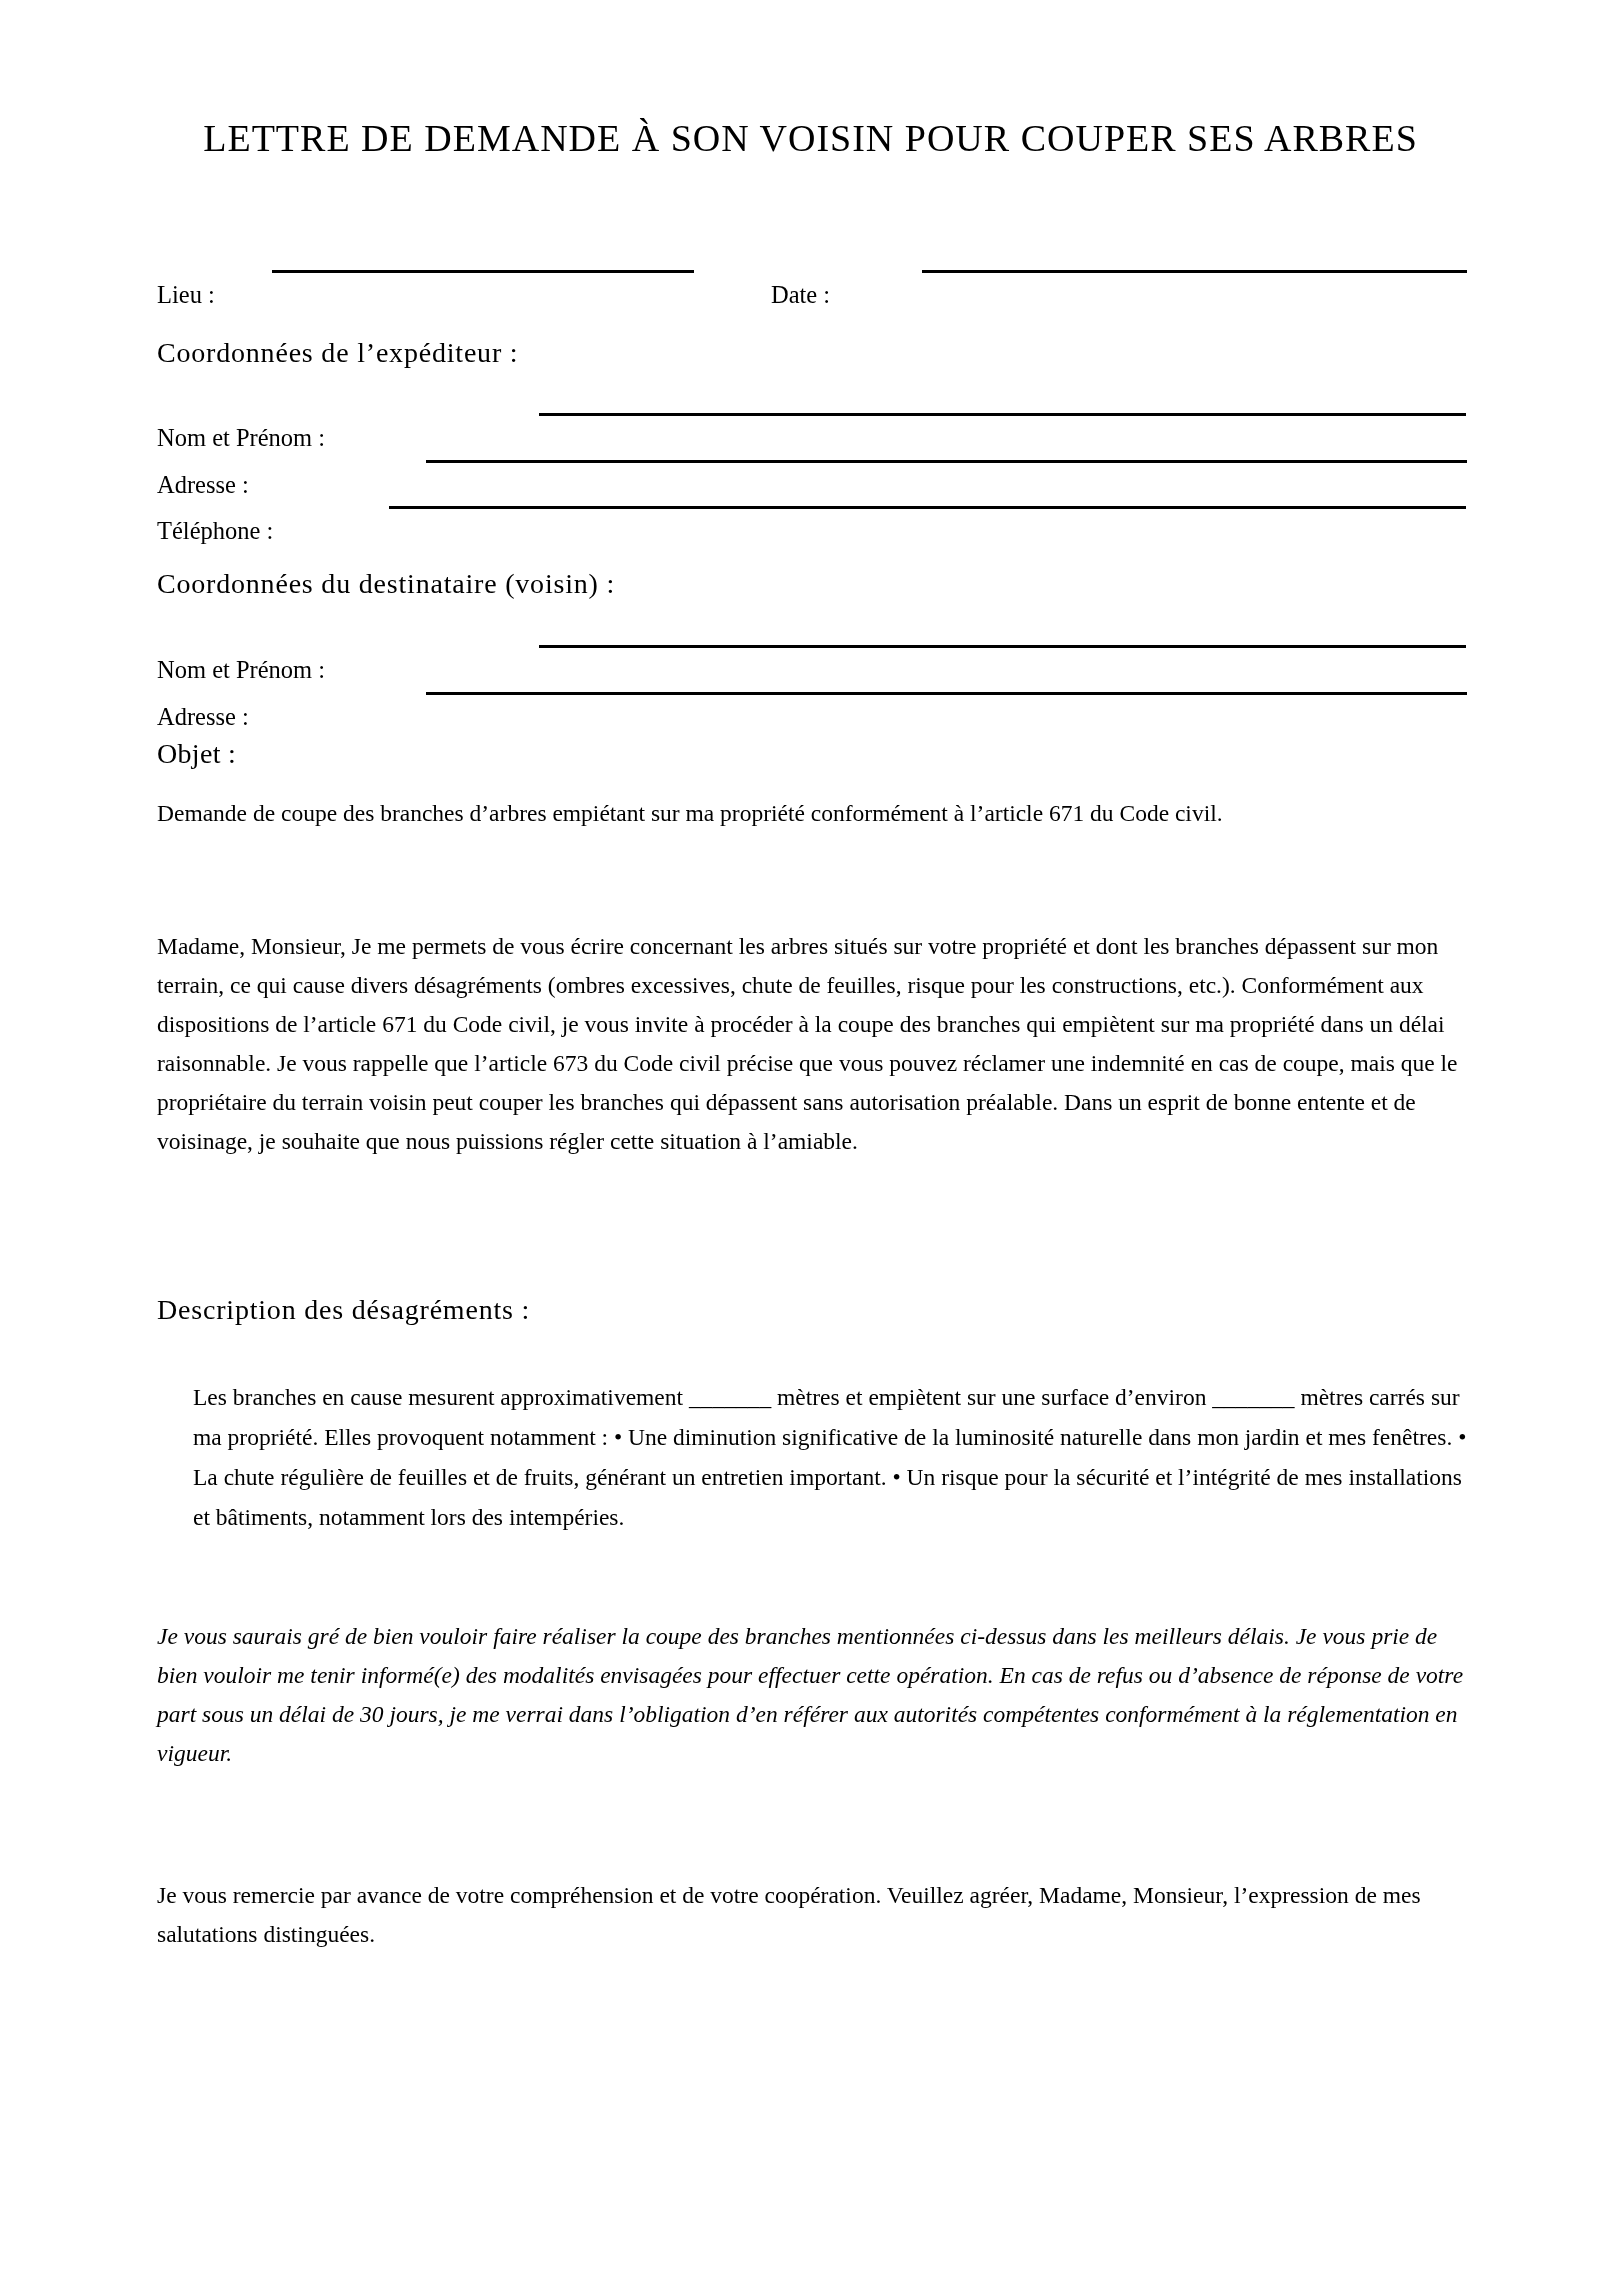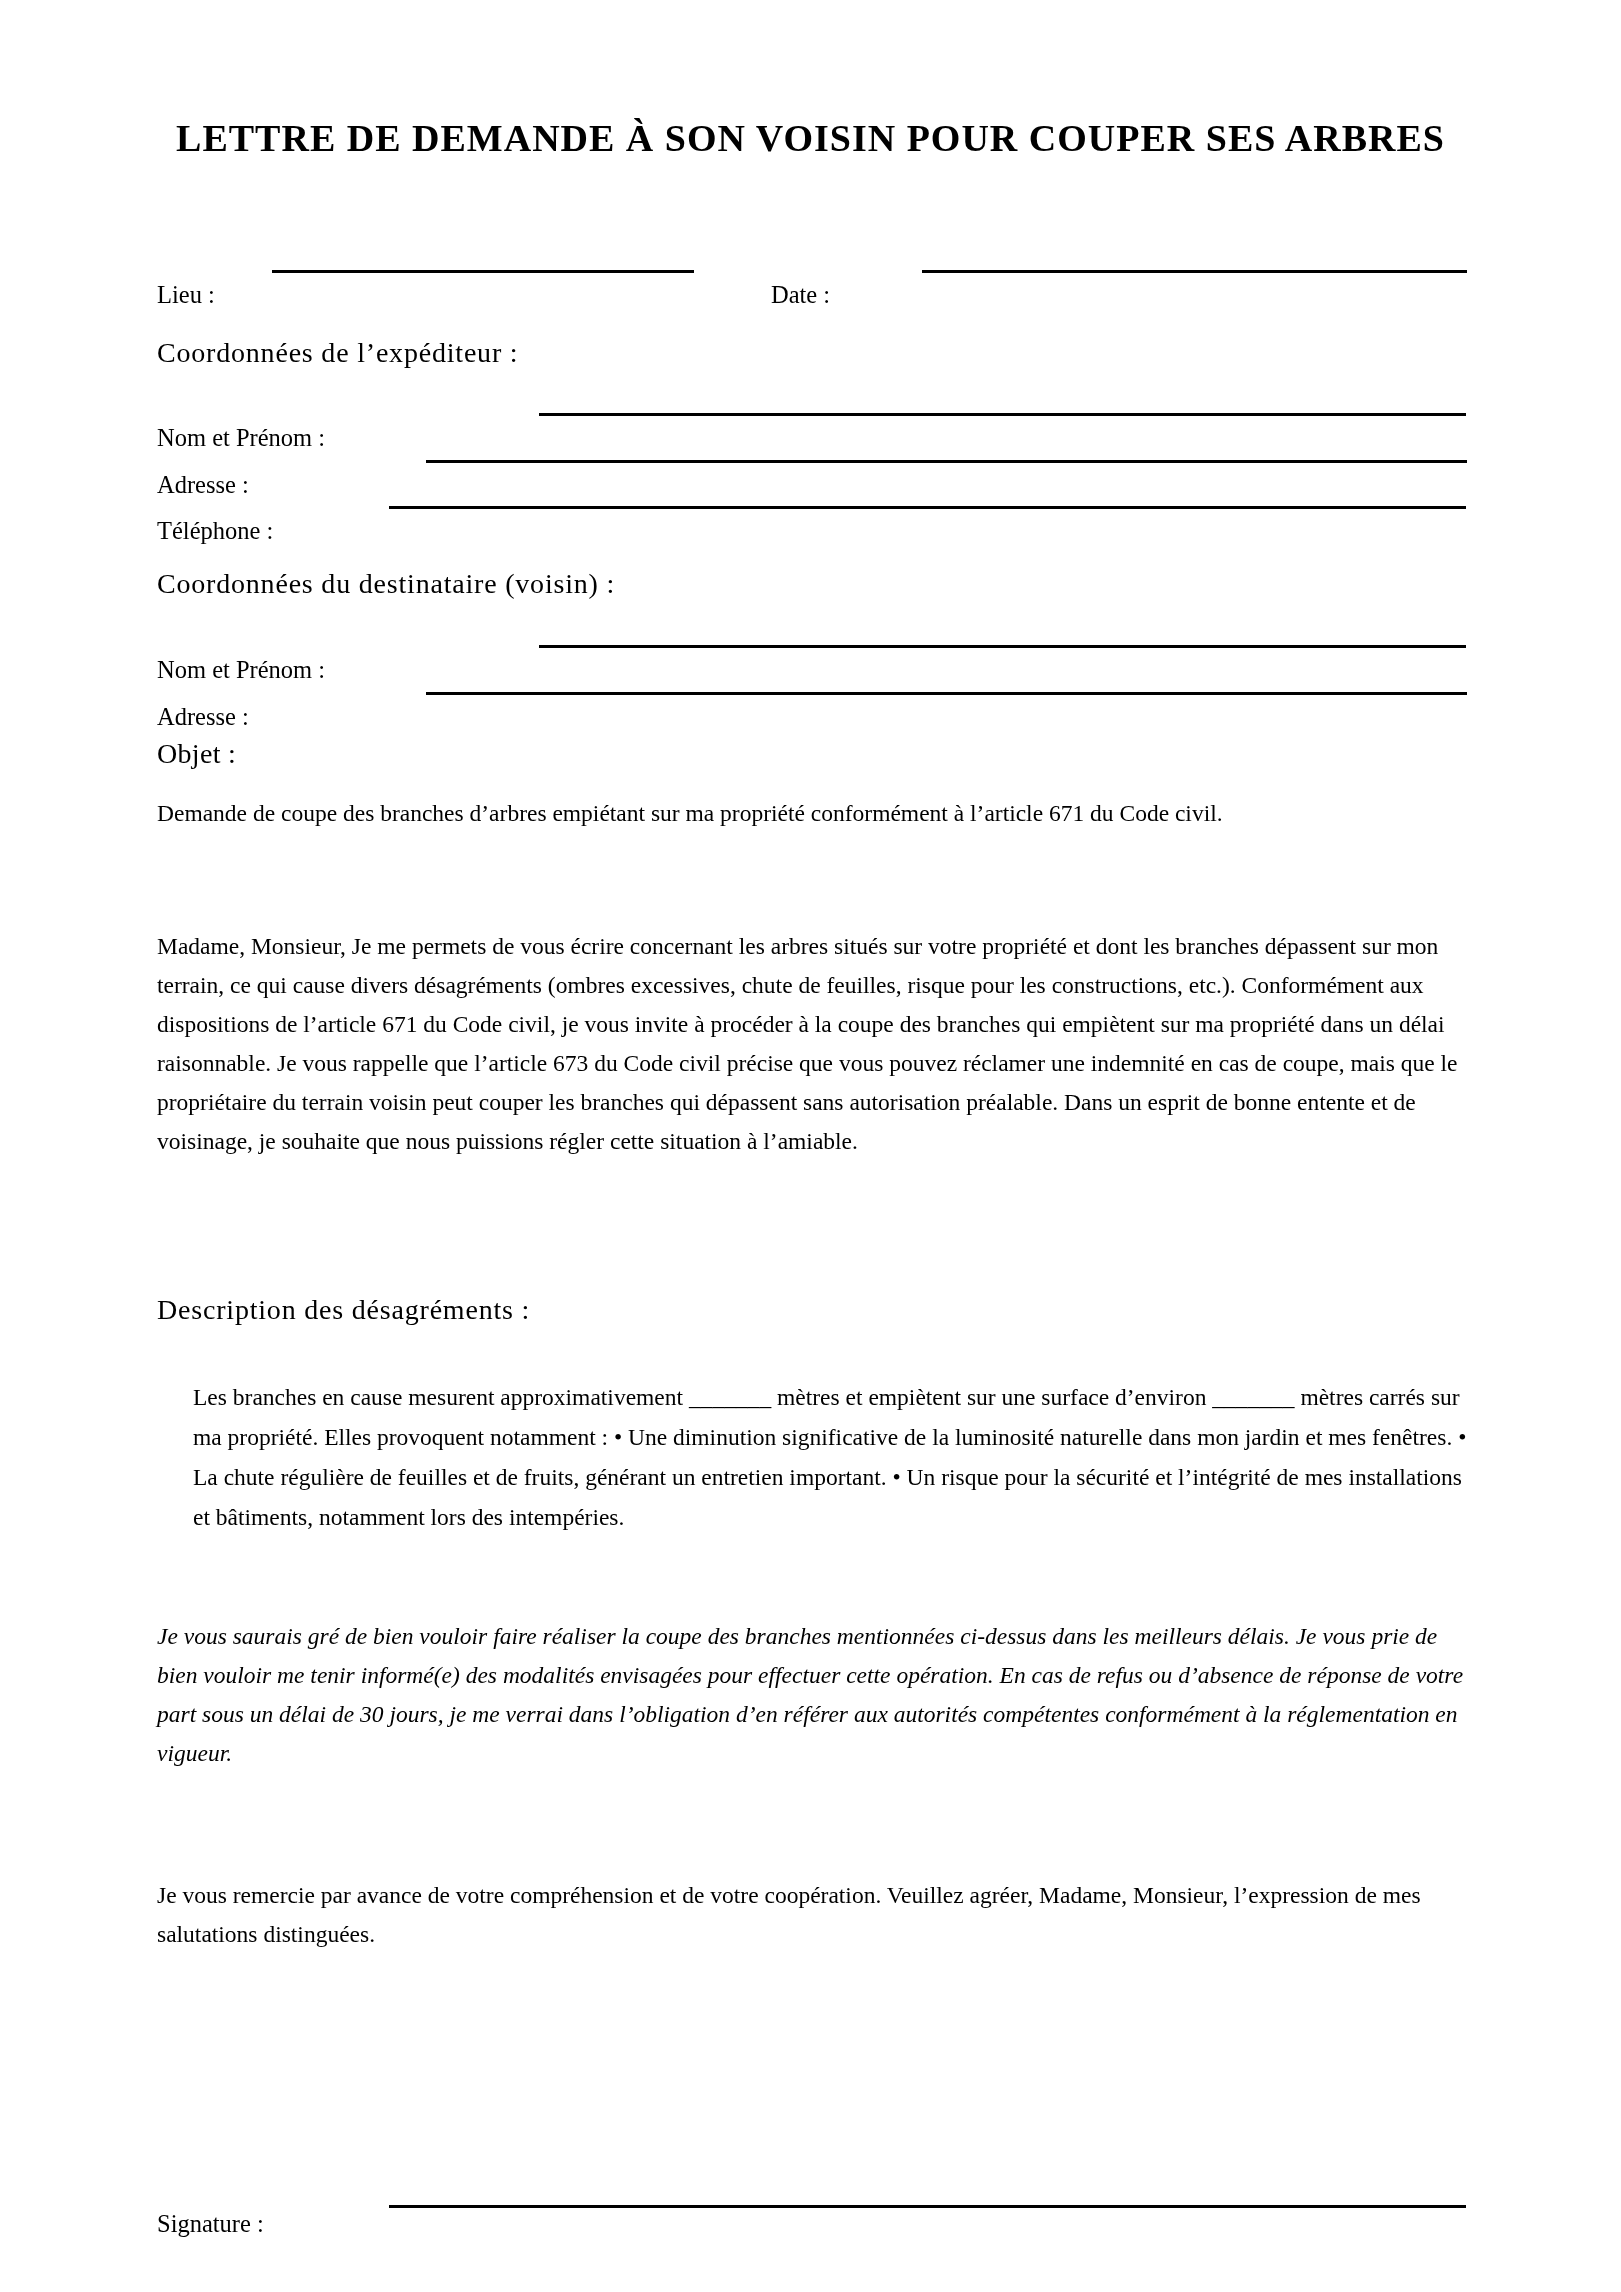--- a/index.html
+++ b/index.html
@@ -12,21 +12,21 @@
     font-family:"Liberation Serif","DejaVu Serif",serif;
     overflow:hidden;
   }
   .title{
     position:absolute;
     top:116px;
     left:0;
     width:100%;
     text-align:center;
     font-size:38px;
-    font-weight:bold;
+    font-weight:normal;
     letter-spacing:1px;
     margin:0;
     white-space:nowrap;
   }
   .row{
     position:absolute;
     left:157px;
     width:1308px;
     height:43px;
     font-size:24.5px;
@@ -138,19 +138,15 @@
   <div class="para" id="para-intro">Madame, Monsieur, Je me permets de vous écrire concernant les arbres situés sur votre propriété et dont les branches dépassent sur mon terrain, ce qui cause divers désagréments (ombres excessives, chute de feuilles, risque pour les constructions, etc.). Conformément aux dispositions de l’article 671 du Code civil, je vous invite à procéder à la coupe des branches qui empiètent sur ma propriété dans un délai raisonnable. Je vous rappelle que l’article 673 du Code civil précise que vous pouvez réclamer une indemnité en cas de coupe, mais que le propriétaire du terrain voisin peut couper les branches qui dépassent sans autorisation préalable. Dans un esprit de bonne entente et de voisinage, je souhaite que nous puissions régler cette situation à l’amiable.</div>
 
   <div class="heading" id="h-desc">Description des désagréments :</div>
   <div class="para" id="desc-text">Les branches en cause mesurent approximativement _______ mètres et empiètent sur une surface d’environ _______ mètres carrés sur ma propriété. Elles provoquent notamment : • Une diminution significative de la luminosité naturelle dans mon jardin et mes fenêtres. • La chute régulière de feuilles et de fruits, générant un entretien important. • Un risque pour la sécurité et l’intégrité de mes installations et bâtiments, notamment lors des intempéries.</div>
 
   <div class="para" id="para-request">Je vous saurais gré de bien vouloir faire réaliser la coupe des branches mentionnées ci-dessus dans les meilleurs délais. Je vous prie de bien vouloir me tenir informé(e) des modalités envisagées pour effectuer cette opération. En cas de refus ou d’absence de réponse de votre part sous un délai de 30 jours, je me verrai dans l’obligation d’en référer aux autorités compétentes conformément à la réglementation en vigueur.</div>
 
   <div class="para" id="para-closing">Je vous remercie par avance de votre compréhension et de votre coopération. Veuillez agréer, Madame, Monsieur, l’expression de mes salutations distinguées.</div>
 
 
-  <div class="row" id="row-signature">
-    <span class="label">Signature :</span>
-    <span class="fill sig-fill"></span>
-  </div>
 
 </div>
 
 
 </body></html>

